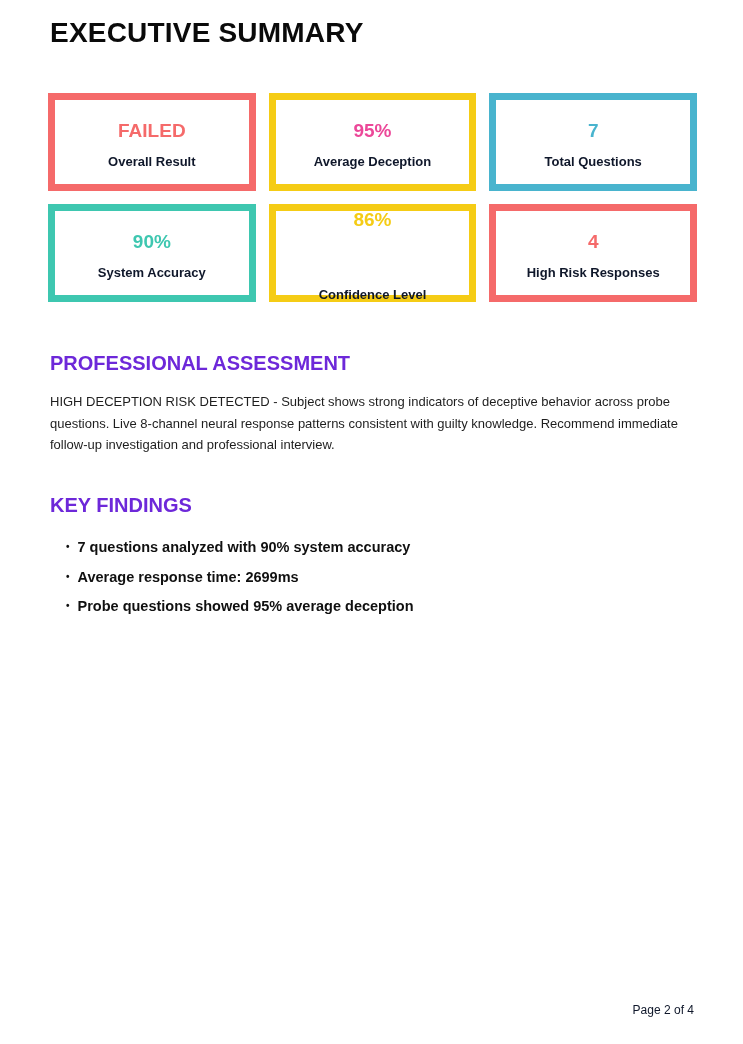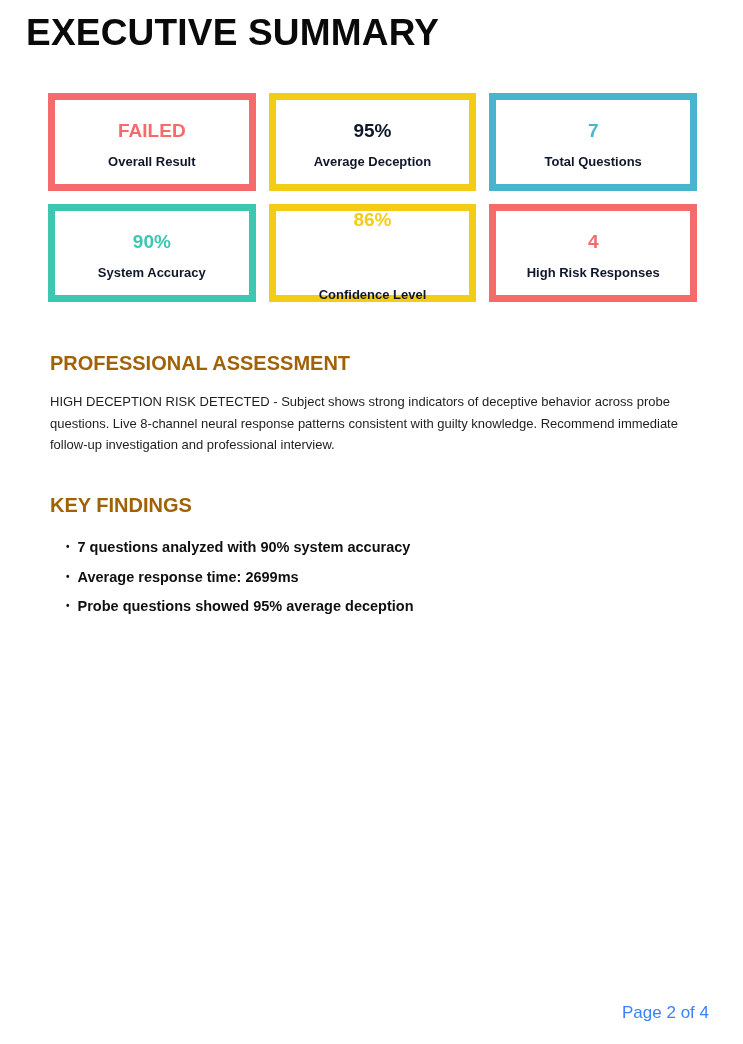--- a/index.html
+++ b/index.html
@@ -4,80 +4,80 @@
 <style>
   html, body { margin:0; padding:0; }
   body {
     width:743px; height:1044px; background:#ffffff;
     font-family:"Liberation Sans", sans-serif;
     color:#1c1c1c; position:relative; overflow:hidden;
   }
   .page { position:absolute; inset:0; background:#fff; }
 
   .title {
-    margin:17px 48px 0 26px;
-    font-size:37px; font-weight:bold; color:#0a0a0a;
+    margin:17px 48px 0 50px;
+    font-size:28px; font-weight:bold; color:#0a0a0a;
     line-height:31px; letter-spacing:0.2px;
   }
 
   .cards {
     display:grid; grid-template-columns:repeat(3, 1fr);
     gap:13px; margin:45px 46px 0 48px;
   }
   .card {
     border:7px solid #c2410c; background:#fff; height:80px;
     display:flex; flex-direction:column; align-items:center; justify-content:center;
     text-align:center; padding-top:4px; box-sizing:content-box;
   }
   .card .value { font-size:19px; font-weight:bold; line-height:22px; }
   .card .label { font-size:13px; font-weight:bold; color:#0f172a; margin-top:12px; line-height:15px; }
 
   .section-heading {
     margin:50px 48px 0 50px;
-    font-size:20px; font-weight:bold; color:#a16207; line-height:23px;
+    font-size:20px; font-weight:bold; color:#6d28d9; line-height:23px;
   }
   .assessment-body {
     margin:16px 48px 0 50px;
     font-size:13px; line-height:21.7px; color:#1e1e1e;
     max-width:645px;
   }
   .findings-heading { margin-top:38px; }
 
   .findings-list {
     list-style:none; margin:21px 50px 0 66px; padding:0;
   }
   .findings-list li {
     font-size:14.5px; font-weight:bold; color:#101010;
     line-height:17px; margin-bottom:11.7px;
   }
   .bullet-dot {
     font-size:10px; margin-right:8px; vertical-align:2px; color:#101010;
   }
 
   .page-footer {
-    position:absolute; top:1003px; right:34px;
-    font-size:17px; color:#3b82f6; font-weight:normal;
+    position:absolute; top:1003px; right:49px;
+    font-size:12px; color:#0f172a; font-weight:normal;
   }
 </style>
 </head>
 <body>
 
 <div class="page">
 
   <h1 class="title">EXECUTIVE SUMMARY</h1>
 
   <div class="cards">
 
     <div class="card" style="border-color: rgb(245, 106, 106);">
       <div class="value" style="color: rgb(245, 106, 106);">FAILED</div>
       <div class="label">Overall Result</div>
     </div>
 
     <div class="card" style="border-color: rgb(245, 204, 21);">
-      <div class="value" style="color: #0f172a;">95%</div>
+      <div class="value" style="color: #ec4899;">95%</div>
       <div class="label">Average Deception</div>
     </div>
 
     <div class="card" style="border-color: rgb(73, 180, 206);">
       <div class="value" style="color: rgb(73, 180, 206);">7</div>
       <div class="label">Total Questions</div>
     </div>
 
     <div class="card" style="border-color: rgb(62, 199, 176);">
       <div class="value" style="color: rgb(62, 199, 176);">90%</div>

